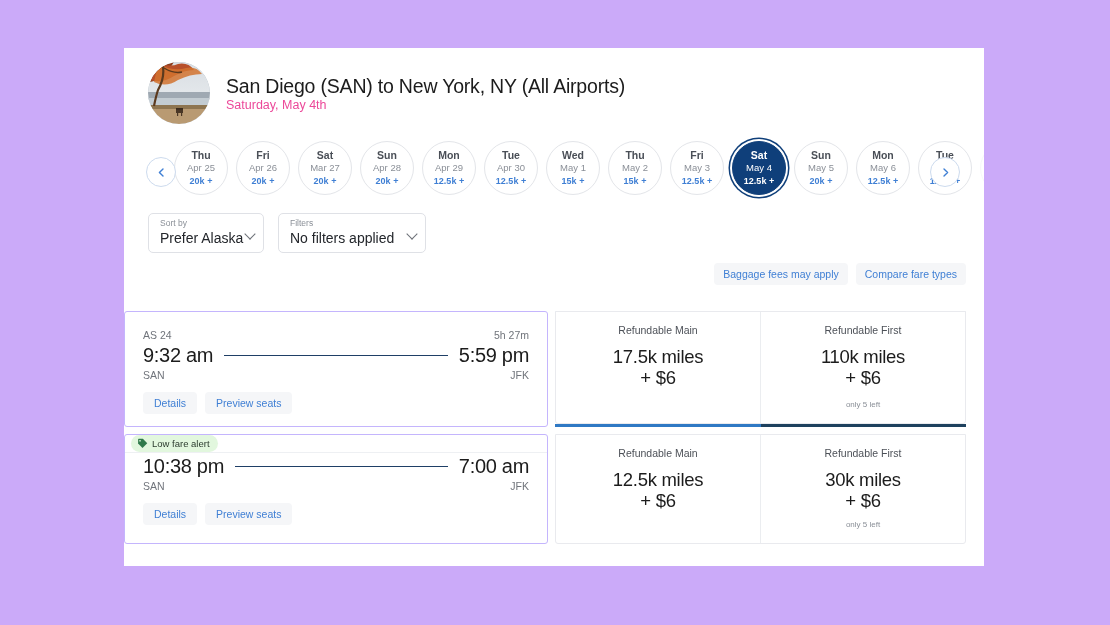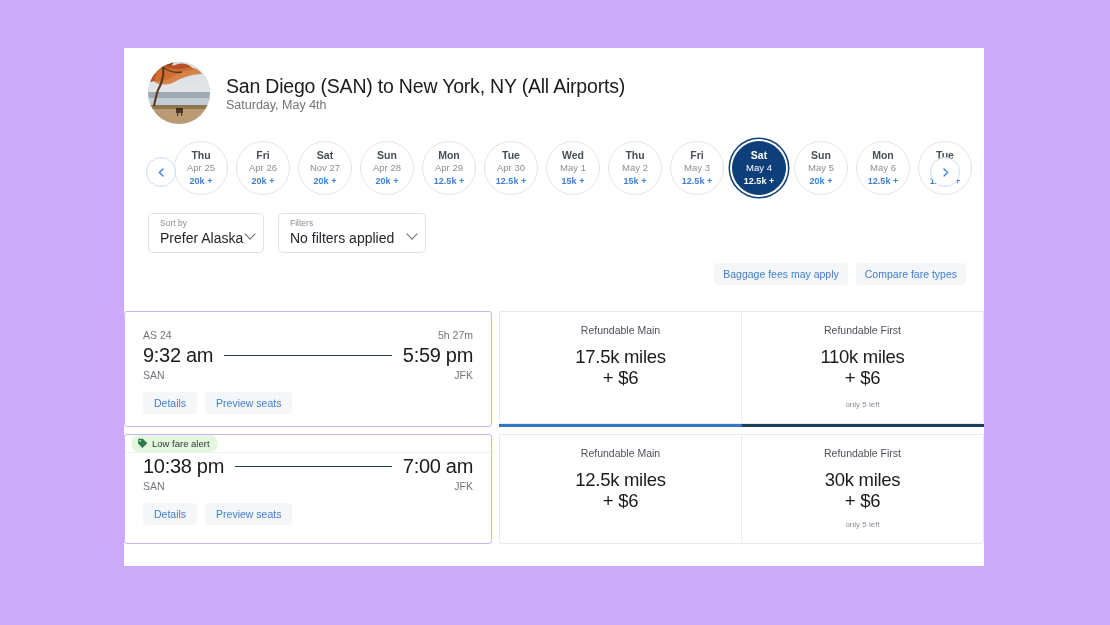--- a/index.html
+++ b/index.html
@@ -24,21 +24,21 @@
     width: 62px; height: 62px; border-radius: 50%;
     flex: 0 0 62px; overflow: hidden; position: relative;
     background: #b9c3cc;
   }
   .avatar svg { display: block; width: 100%; height: 100%; }
   .hdr-txt { margin-left: 16px; }
   .route {
     font-size: 19.5px; color: #1c1c1c; letter-spacing: -0.2px;
     font-weight: 400; line-height: 1.25;
   }
-  .subdate { font-size: 12.5px; color: #737373; }
+  .subdate { font-size: 12.5px; color: #ec4899; }
 
   
   .datestrip {
     position: relative;
     margin: 17px 0 0 0;
     padding: 0 24px;
     height: 62px;
   }
   .chips { display: flex; gap: 8px; padding-left: 26px; align-items: flex-start; height: 62px; }
   .chip {
@@ -146,21 +146,21 @@
   .apt { font-size: 10.5px; color: #70747b; }
 
   .btnrow { display: flex; gap: 8px; margin-top: 11px; }
   .pillbtn {
     background: #f5f6f8; border: none; border-radius: 4px;
     font-size: 10.5px; color: #3f7fd4; padding: 5px 11px;
     cursor: pointer; font-family: inherit;
   }
 
   .farebox {
-    width: 485px; margin-left: 7px; background: #fff;
+    width: 411px; margin-left: 7px; background: #fff;
     border: 1px solid #e9eaee; border-radius: 0 0 3px 3px;
     display: flex; position: relative;
   }
   .farecell {
     flex: 1; padding: 12px 6px 14px 6px;
     display: flex; flex-direction: column; align-items: center;
     cursor: pointer;
   }
   .farecell + .farecell { border-left: 1px solid #ebedf0; }
   .fare-name { font-size: 10.5px; color: #4d5158; }
@@ -228,21 +228,21 @@
           <span class="dt">Apr 25</span>
           <span class="mi">20k +</span>
         </div>
         <div class="chip">
           <span class="dow">Fri</span>
           <span class="dt">Apr 26</span>
           <span class="mi">20k +</span>
         </div>
         <div class="chip">
           <span class="dow">Sat</span>
-          <span class="dt">Nov 27</span>
+          <span class="dt">Mar 27</span>
           <span class="mi">20k +</span>
         </div>
         <div class="chip">
           <span class="dow">Sun</span>
           <span class="dt">Apr 28</span>
           <span class="mi">20k +</span>
         </div>
         <div class="chip">
           <span class="dow">Mon</span>
           <span class="dt">Apr 29</span>

